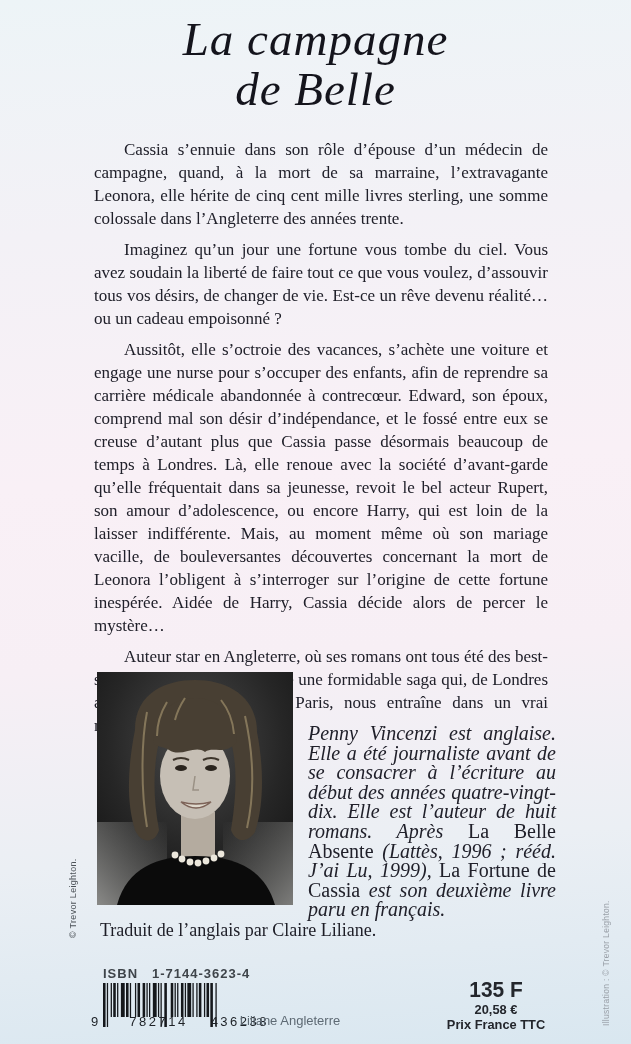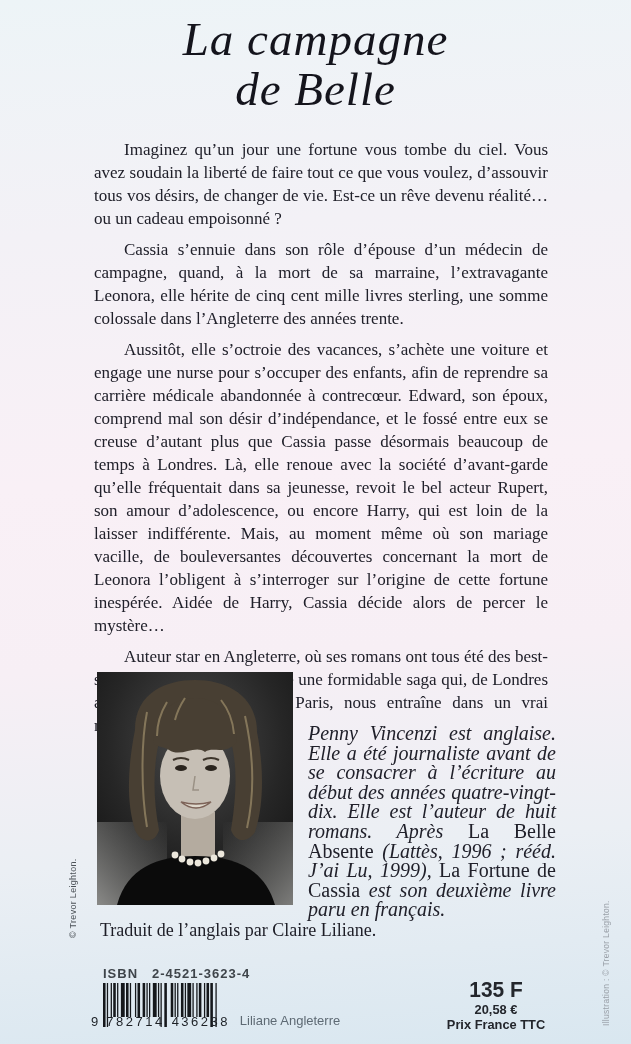--- a/index.html
+++ b/index.html
@@ -74,22 +74,22 @@
   .barcode{
     position:absolute;left:103px;top:983px;width:118px;height:48px;
   }
   .barcode svg{display:block;width:115px;height:44px;}
   .barcode-digits{
     position:absolute;left:-12px;top:31px;width:140px;
     font-family:"Liberation Sans","DejaVu Sans",sans-serif;
     font-size:13px;color:#1d2126;display:flex;
   }
   .barcode-digits .d1{margin-right:8px;}
-  .barcode-digits .grp{letter-spacing:2.5px;margin-right:7px;
-    background:transparent;}
+  .barcode-digits .grp{letter-spacing:2.5px;
+    background:transparent;padding-left:23px;}
   .imprint{
     position:absolute;left:210px;top:1013px;width:160px;
     text-align:center;
     font-family:"Liberation Sans","DejaVu Sans",sans-serif;
     font-size:13px;color:#5e6a74;
   }
   .price{
     position:absolute;left:430px;top:978px;width:132px;
     text-align:center;color:#23262c;
     font-family:"Liberation Sans","DejaVu Sans",sans-serif;
@@ -102,22 +102,22 @@
 </head>
 <body>
 
 <div class="page">
 
   <h1 class="title"><span>La campagne</span><br>
     <span>de Belle</span>
   </h1>
 
   <div class="synopsis">
+    <p>Cassia s’ennuie dans son rôle d’épouse d’un médecin de campagne, quand, à la mort de sa marraine, l’extravagante Leonora, elle hérite de cinq cent mille livres sterling, une somme colossale dans l’Angleterre des années trente.</p>
     <p>Imaginez qu’un jour une fortune vous tombe du ciel. Vous avez soudain la liberté de faire tout ce que vous voulez, d’assouvir tous vos désirs, de changer de vie. Est-ce un rêve devenu réalité… ou un cadeau empoisonné ?</p>
-    <p>Cassia s’ennuie dans son rôle d’épouse d’un médecin de campagne, quand, à la mort de sa marraine, l’extravagante Leonora, elle hérite de cinq cent mille livres sterling, une somme colossale dans l’Angleterre des années trente.</p>
     <p>Aussitôt, elle s’octroie des vacances, s’achète une voiture et engage une nurse pour s’occuper des enfants, afin de reprendre sa carrière médicale abandonnée à contrecœur. Edward, son époux, comprend mal son désir d’indépendance, et le fossé entre eux se creuse d’autant plus que Cassia passe désormais beaucoup de temps à Londres. Là, elle renoue avec la société d’avant-garde qu’elle fréquentait dans sa jeunesse, revoit le bel acteur Rupert, son amour d’adolescence, ou encore Harry, qui est loin de la laisser indifférente. Mais, au moment même où son mariage vacille, de bouleversantes découvertes concernant la mort de Leonora l’obligent à s’interroger sur l’origine de cette fortune inespérée. Aidée de Harry, Cassia décide alors de percer le mystère…</p>
     <p>Auteur star en Angleterre, où ses romans ont tous été des best-sellers, Penny Vincenzi signe une formidable saga qui, de Londres au Maroc en passant par Paris, nous entraîne dans un vrai maelström romanesque.</p>
   </div>
 
   <div class="vert-credit photo-credit">© Trevor Leighton.</div>
 
   <div class="photo">
     <svg viewBox="0 0 196 233" preserveAspectRatio="none">
       <defs>
         <radialGradient id="glow" cx="50%" cy="30%" r="75%">
@@ -184,21 +184,21 @@
       <path d="M98,104 L96,118 L102,118" stroke="#9a9185" stroke-width="1.5" fill="none"></path>
 
       <path d="M84,130 Q99,142 114,130 Q99,134 84,130 Z" fill="#ded8cc" stroke="#7c6257" stroke-width="1.5"></path>
     </svg>
   </div>
 
   <div class="bio" id="bio"><span>Penny Vincenzi est anglaise. Elle a été journaliste avant de se consacrer à l’écriture au début des années quatre-vingt-dix. Elle est l’auteur de huit romans. Après </span><span class="roman">La Belle Absente</span><span> (Lattès, 1996 ; rééd. J’ai Lu, 1999), </span><span class="roman">La Fortune de Cassia</span><span> est son deuxième livre paru en français.</span></div>
 
   <p class="translation">Traduit de l’anglais par Claire Liliane.</p>
 
-  <div class="isbn-line"><span>ISBN</span><span class="num">2-4521-3623-4</span>
+  <div class="isbn-line"><span>ISBN</span><span class="num">1-7144-3623-4</span>
   </div>
 
   <div class="barcode">
     <svg id="barcode-bars" preserveAspectRatio="none" viewBox="0 0 90 44">
         <rect x="0" y="0" width="2" height="44" fill="#15181c"></rect>
         <rect x="3" y="0" width="1" height="44" fill="#15181c"></rect>
         <rect x="6" y="0" width="1" height="34" fill="#15181c"></rect>
         <rect x="8" y="0" width="2" height="34" fill="#15181c"></rect>
         <rect x="11" y="0" width="1" height="34" fill="#15181c"></rect>
         <rect x="14" y="0" width="3" height="34" fill="#15181c"></rect>

